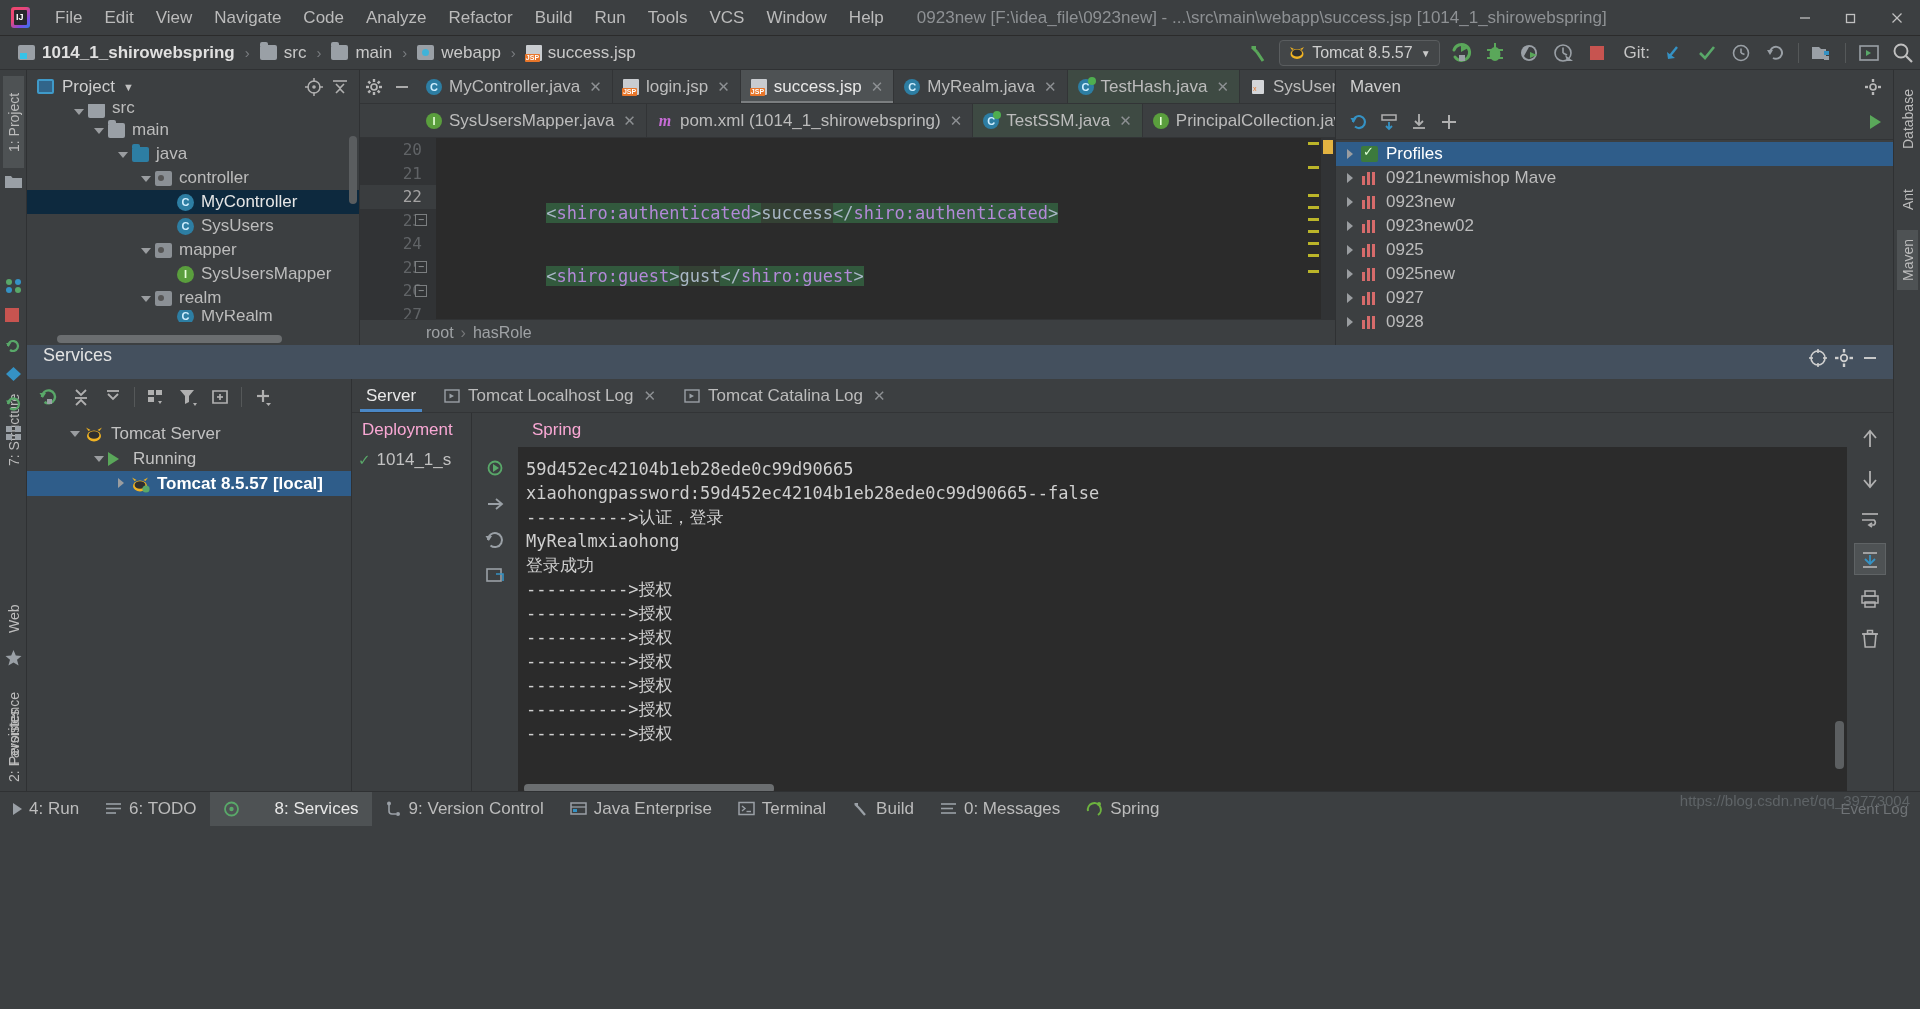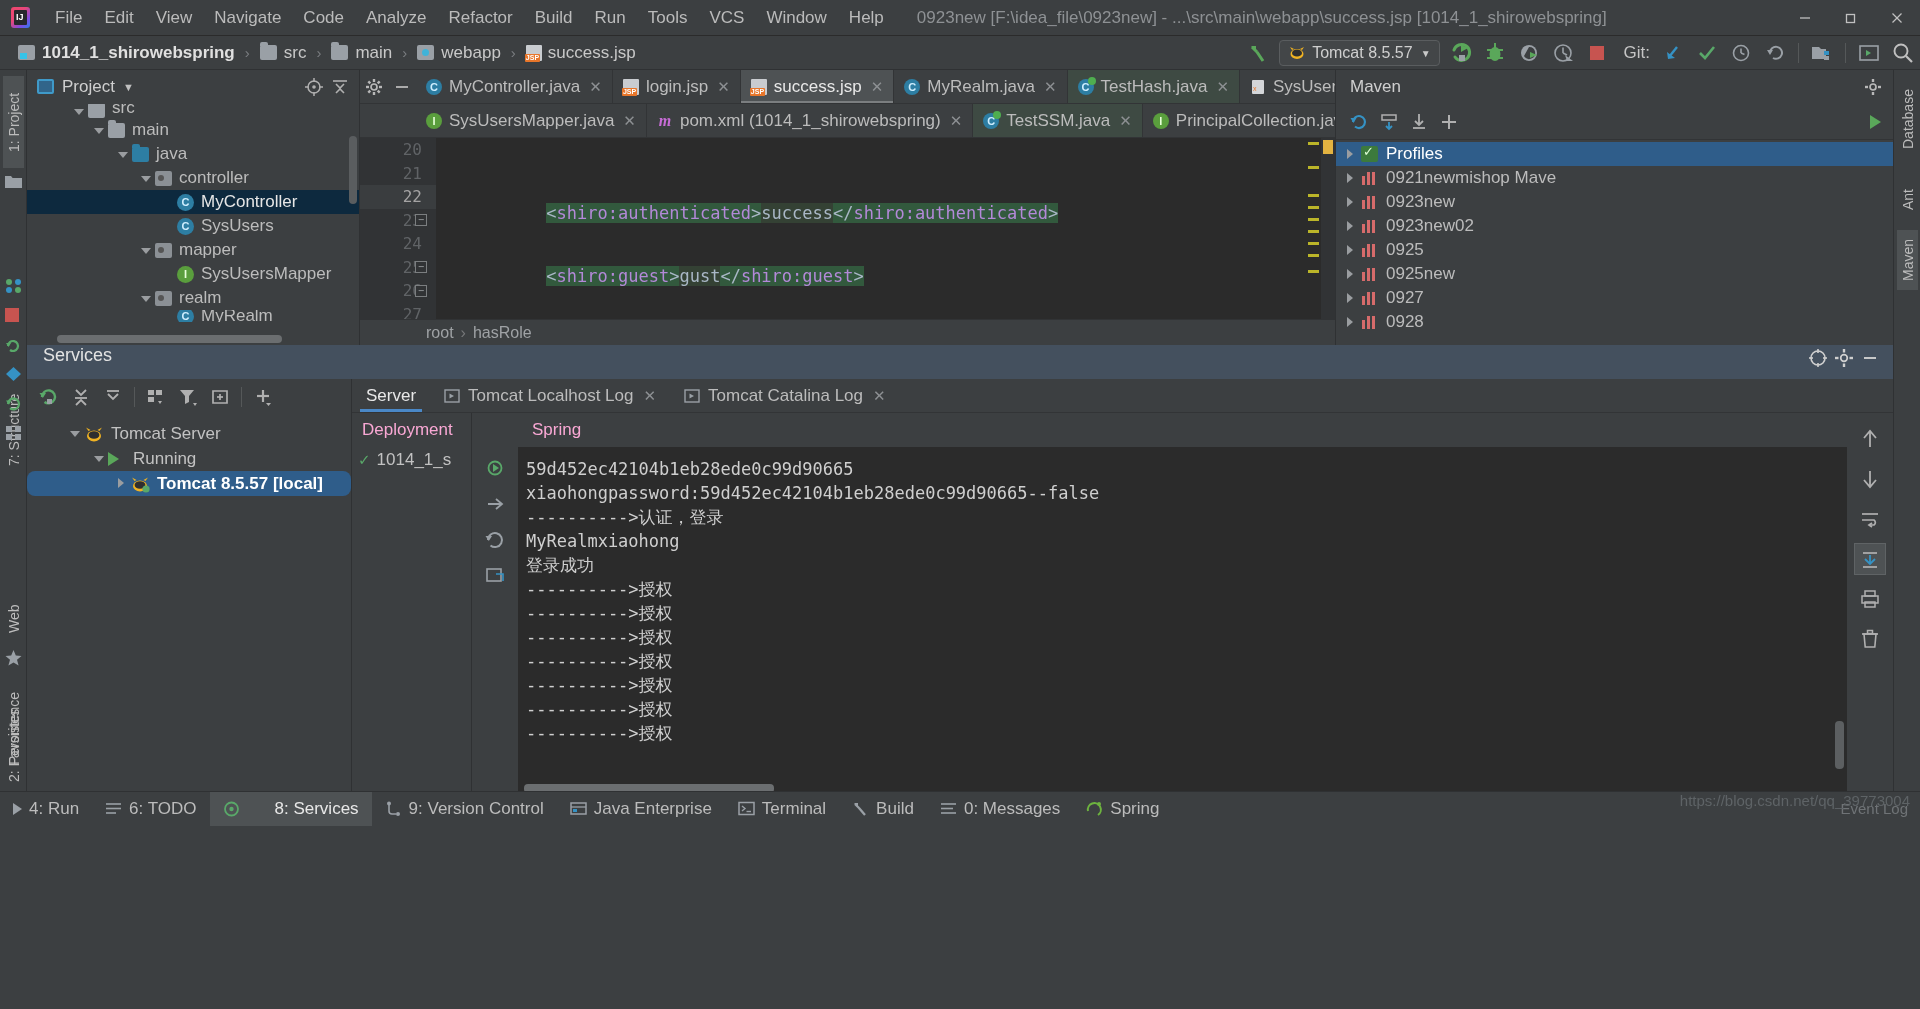--- a/index.html
+++ b/index.html
@@ -271,21 +271,21 @@
   }
   .svc-title .t { font-size:18px; color:#e3e3e3;}
   .svc-title .acts{ margin-left:auto; display:flex; align-items:center; padding-right:10px;}
   .svc-body { position:absolute; left:0; top:34px; right:0; bottom:0; display:flex; }
   .svc-left { width:325px; flex:none; display:flex; flex-direction:column; border-right:1px solid #2f3133;}
   .svc-toolbar { height:36px; display:flex; align-items:center; padding-left:6px; border-bottom:1px solid #34373900;}
   .stb { width:32px;height:30px;display:flex;align-items:center;justify-content:center;}
   .stb-sep{ width:1px;height:20px;background:#555859;margin:0 5px;}
   .svc-tree { flex:1; padding-top:6px;}
   .svcrow { height:25px; display:flex; align-items:center; font-size:17px; color:#c2c2c2; white-space:nowrap;}
-  .svcrow.selected { background:#2f5d8a; color:#ffffff; font-weight:bold;border-radius:8px;}
+  .svcrow.selected { background:#2f5d8a; color:#ffffff; font-weight:bold;}
   .svc-right { flex:1; display:flex; flex-direction:column; }
   .svc-tabs { height:34px; display:flex; align-items:stretch; background:#3c3f41; border-bottom:1px solid #323436;}
   .svctab { display:flex; align-items:center; padding:0 14px; font-size:17px; color:#bcbcbc; white-space:nowrap;}
   .svctab.active { color:#e8e8e8; position:relative; }
   .svctab.active:after{content:"";position:absolute;left:8px;right:8px;bottom:0;height:3px;background:#4a88c7;}
   .svctab .x{ margin-left:10px; color:#8d9093; font-size:15px;}
   .svc-cols { flex:1; display:flex; }
   .depcol { width:120px; flex:none; border-right:1px solid #2f3133; }
   .colhdr { height:34px; display:flex; align-items:center; padding-left:10px; font-size:17px; color:#f9a8d4; }
   .depitem { height:26px; display:flex; align-items:center; font-size:17px; color:#c2c2c2; padding-left:6px; white-space:nowrap;}

